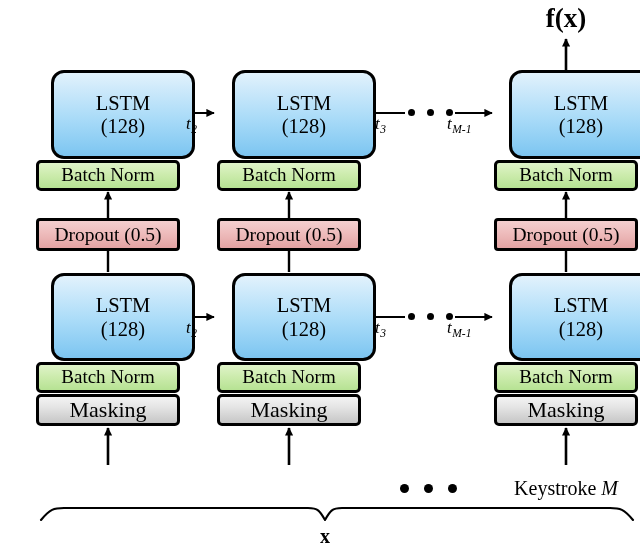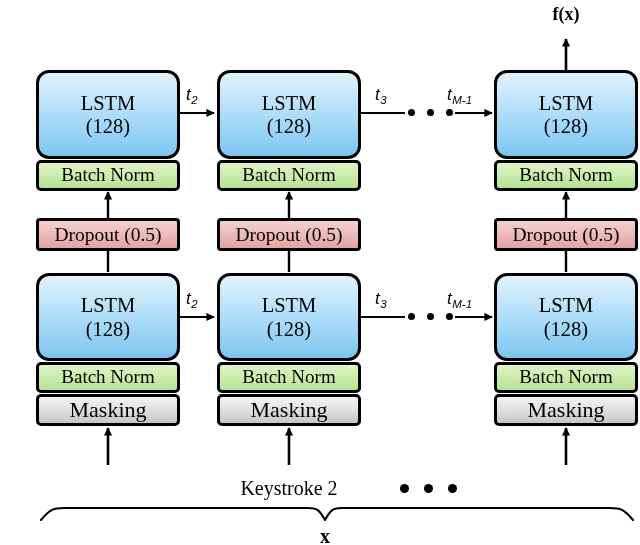--- a/index.html
+++ b/index.html
@@ -37,20 +37,21 @@
     text-align: center;
     color: #000000;
     line-height: 1.08;
     white-space: nowrap;
   }
   .blk-lstm {
     border-radius: 13px;
     background: linear-gradient(to bottom, #e2f2fc 0%, #cfeafb 18%, #a9dbf8 55%, #84c9f2 92%, #7cc3ef 100%);
     font-size: 20.5px;
     flex-direction: column;
+    margin-left: 15px;
   }
   .blk-lstm .l2 { margin-top: 1px; }
   .blk-bn {
     border-radius: 5px;
     background: linear-gradient(to bottom, #dff3c9 0%, #cdecae 45%, #b6e293 100%);
     font-size: 19px;
   }
   .blk-do {
     border-radius: 4px;
     background: linear-gradient(to bottom, #f3cfcf 0%, #eebcbc 45%, #e3a3a3 100%);
@@ -65,36 +66,37 @@
   
   .lbl {
     position: absolute;
     color: #000000;
     white-space: nowrap;
     line-height: 1;
   }
   .lbl-t {
     font-size: 17px;
     font-style: italic;
-    font-family: Liberation Sans, sans-serif;
+    font-family: Liberation Serif, serif;
+    margin-top: 29px;
   }
   .lbl-t sub {
     font-size: 11.5px;
     font-style: italic;
     vertical-align: baseline;
     position: relative;
     top: 3.5px;
     left: 0.5px;
   }
   .lbl-ks {
     font-size: 20px;
   }
   .lbl-ks i { font-style: italic; }
   .lbl-fx {
-    font-size: 18px;
+    font-size: 27px;
     font-weight: bold;
   }
   .lbl-x {
     font-size: 20px;
     font-weight: bold;
   }
   .dots {
     position: absolute;
     display: flex;
     align-items: center;
@@ -241,18 +243,18 @@
     <span class="dot"></span>
     <span class="dot"></span>
     <span class="dot"></span>
   </div>
   <div class="dots dots-big" style="left:400px; top:484px;">
     <span class="dot"></span>
     <span class="dot"></span>
     <span class="dot"></span>
   </div>
 
-  <div class="lbl lbl-ks" style="left:217px; top:478px; width:144px; text-align:center;">Keystroke 2</div>
+  <div class="lbl lbl-ks" style="left:494px; top:478px; width:144px; text-align:center;"><span>Keystroke </span><i>M</i></div>
 
   <div class="lbl lbl-fx" style="left:494px; top:5px; width:144px; text-align:center;">f(x)</div>
   <div class="lbl lbl-x" style="left:290px; top:526px; width:70px; text-align:center;">x</div>
 
 </div>
 
 </body></html>

